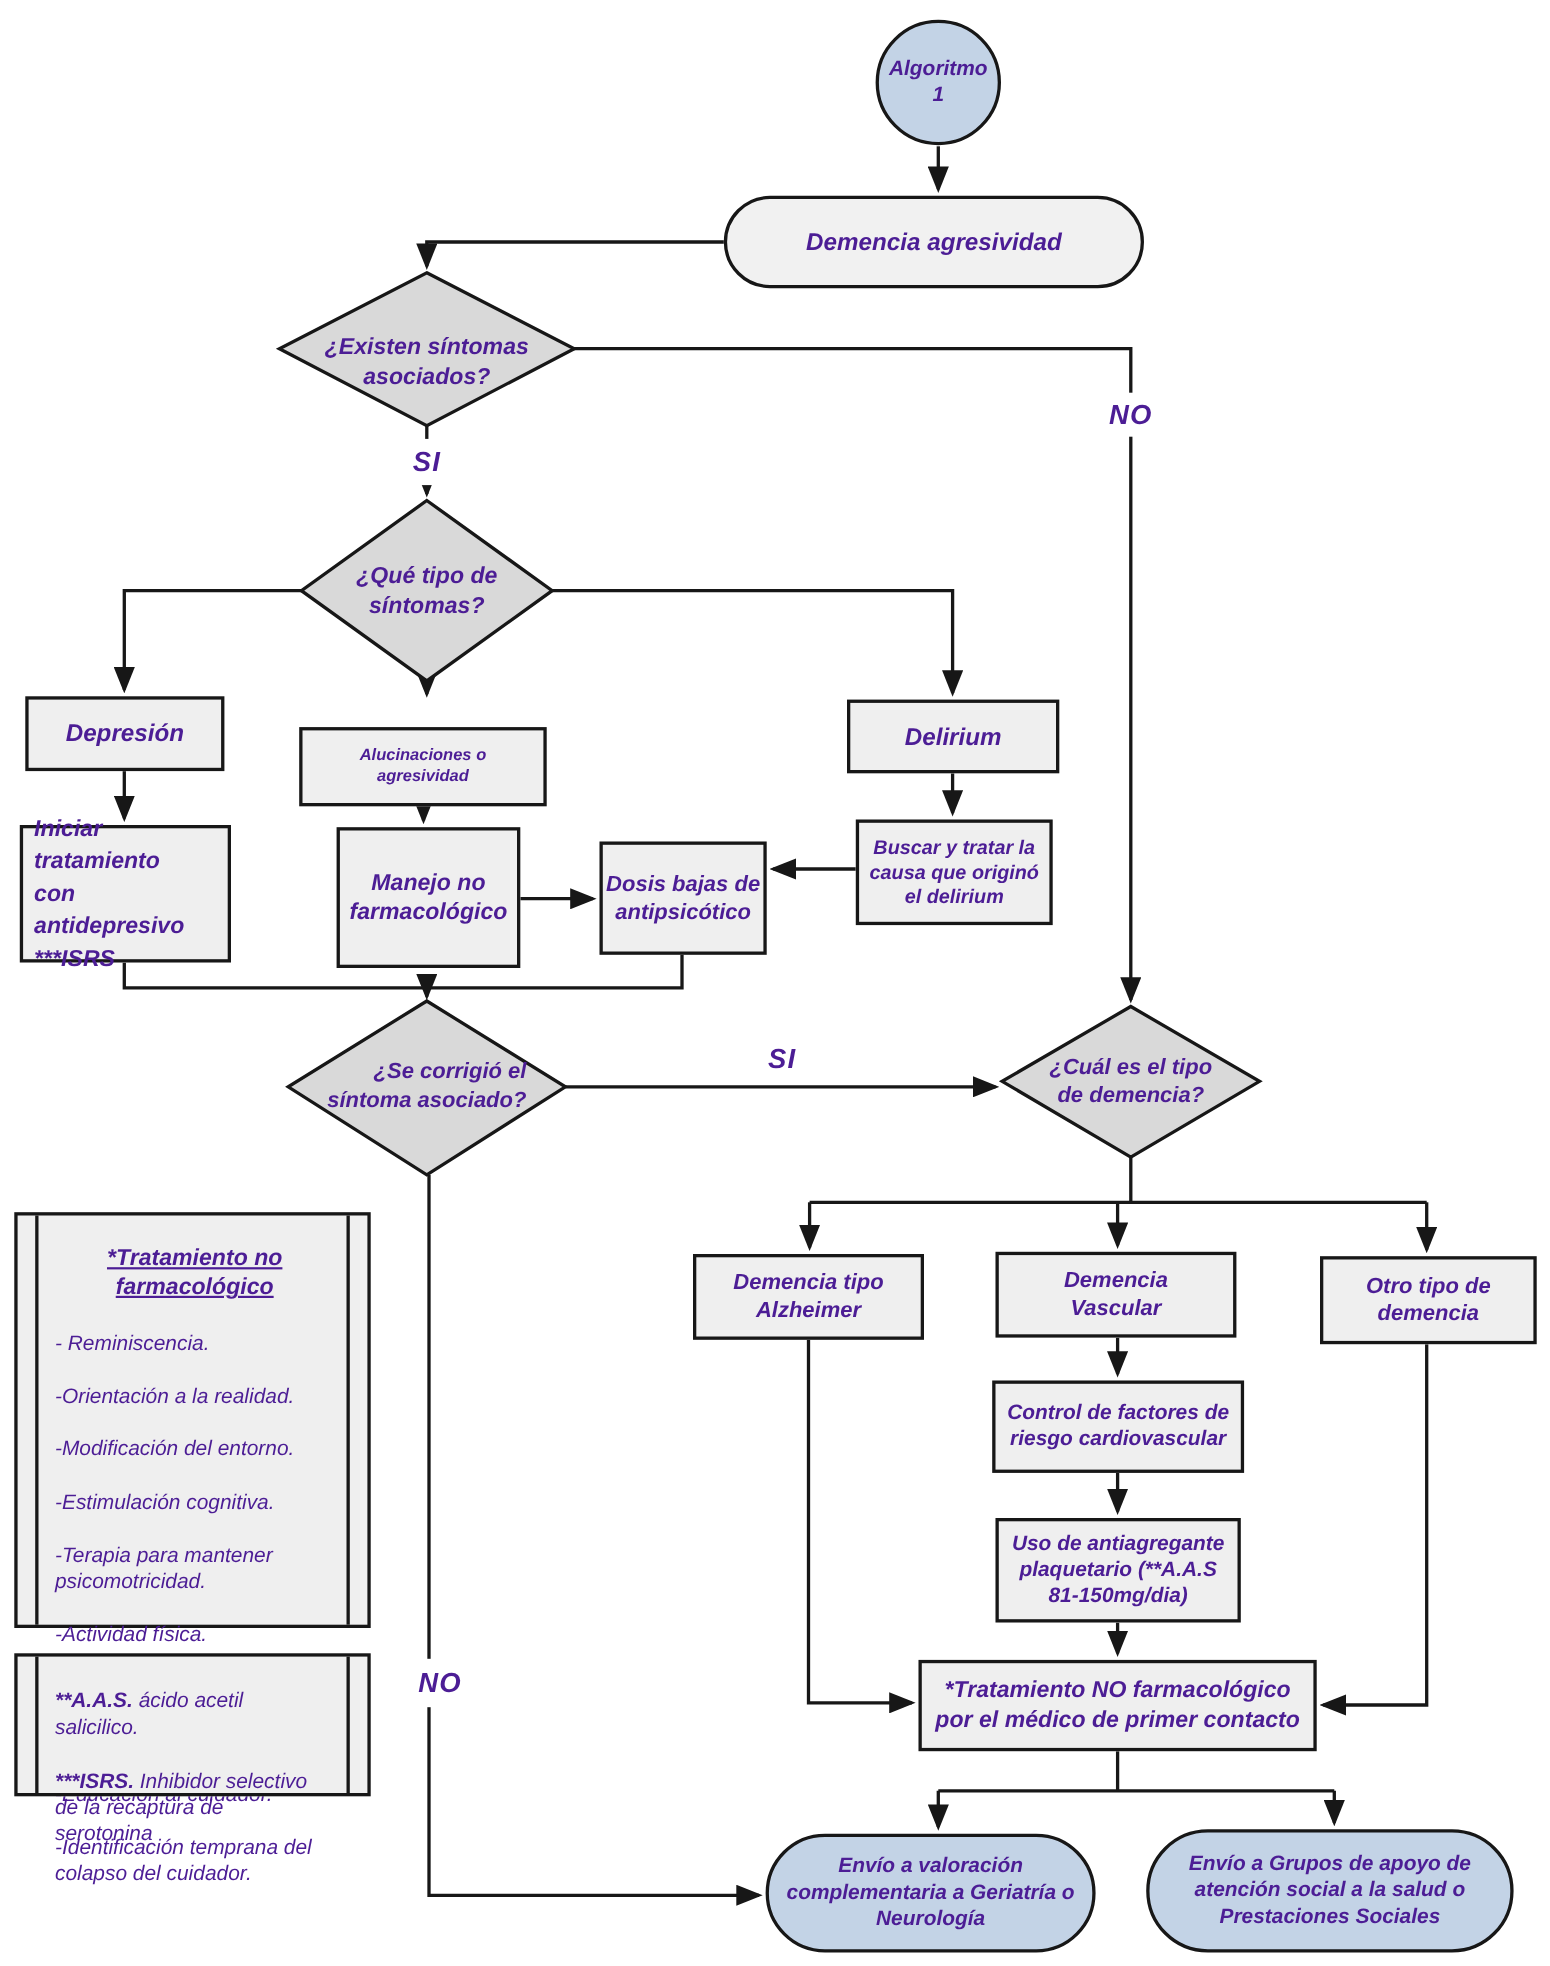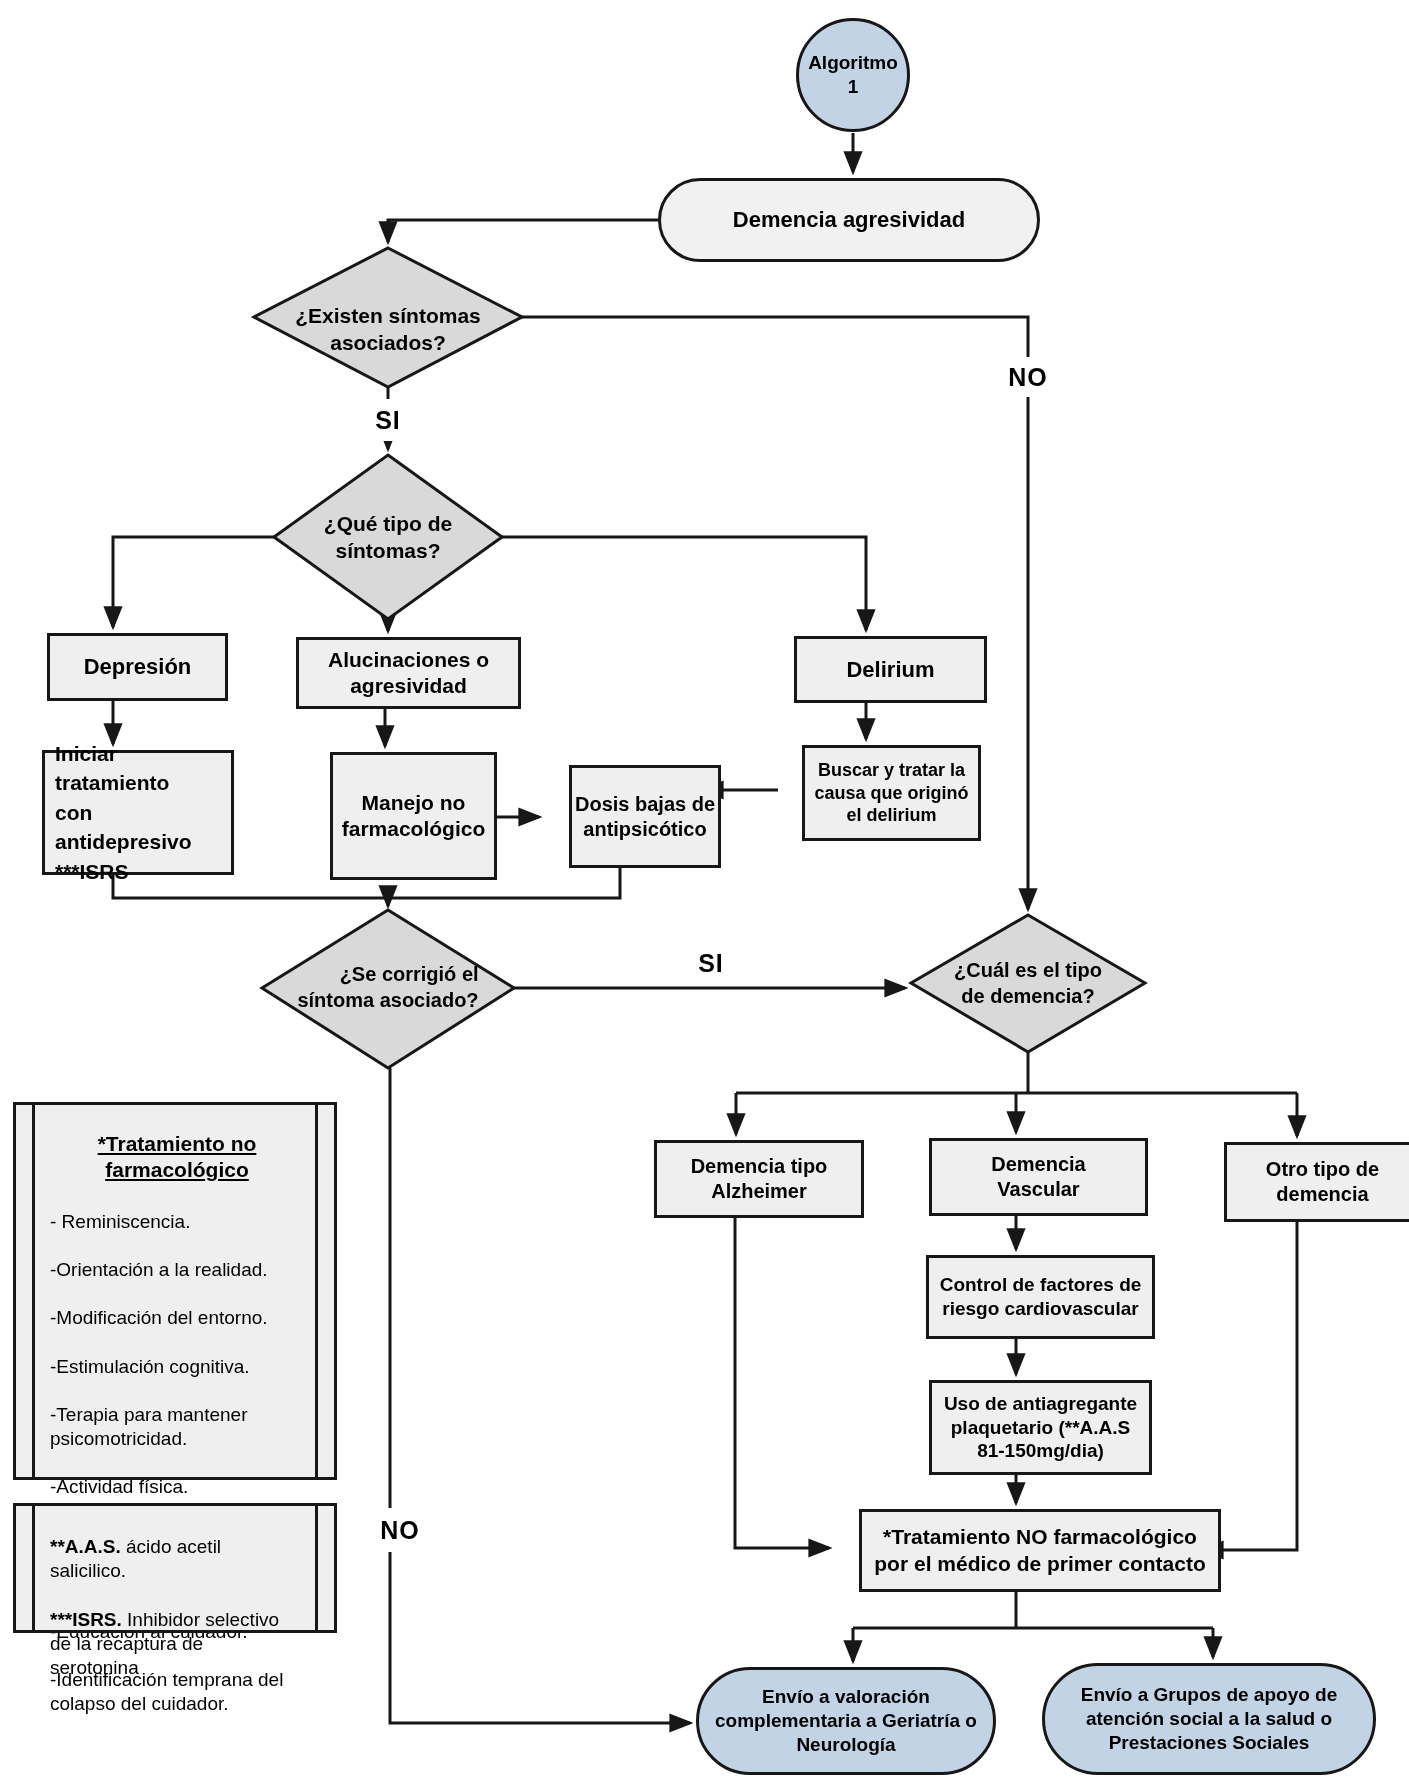--- a/index.html
+++ b/index.html
@@ -1,22 +1,22 @@
 <!DOCTYPE html>
 <html><head>
 <meta charset="utf-8">
 <style>
   html,body{margin:0;padding:0;background:#ffffff;}
   .canvas{position:relative;width:1409px;height:1787px;background:#ffffff;
-          font-family:"Liberation Sans",sans-serif;color:#000000;overflow:hidden;}
+          font-family:"Liberation Sans",sans-serif;color:#4c1d95;overflow:hidden;font-style:italic;}
   svg.wires{position:absolute;left:0;top:0;}
   .node{position:absolute;display:flex;align-items:center;justify-content:center;
         text-align:center;font-weight:bold;white-space:pre-line;box-sizing:border-box;
         line-height:1.25;}
-  .proc{background:#efefef;border:3px solid #171717;margin-left:24px;}
+  .proc{background:#efefef;border:3px solid #171717;}
   .stadium{background:#f1f1f1;border:3px solid #171717;}
   .blue{background:#c3d3e6;}
   .dlabel{position:absolute;display:flex;align-items:center;justify-content:center;
           text-align:center;font-weight:bold;white-space:pre-line;line-height:1.3;}
   .elabel{position:absolute;display:flex;align-items:center;justify-content:center;
           font-weight:bold;font-size:25px;letter-spacing:1px;}
   .wbg{background:#ffffff;}
   .leftalign{justify-content:flex-start;text-align:left;padding-left:10px;line-height:1.4;}
   .note{position:absolute;background:#efefef;border:3px solid #171717;box-sizing:border-box;}
   .note .bar{position:absolute;top:0;bottom:0;width:3px;background:#171717;}
@@ -86,21 +86,21 @@
   <div class="node stadium" style="left:658px;top:178px;width:382px;height:84px;border-radius:42px;font-size:22px;">Demencia agresividad</div>
 
   <div class="dlabel" style="left:262px;top:297px;width:252px;height:64px;font-size:21px;">¿Existen síntomas
 asociados?</div>
 
   <div class="dlabel" style="left:278px;top:502px;width:220px;height:70px;font-size:21px;">¿Qué tipo de
 síntomas?</div>
 
   <div class="node proc" style="left:23px;top:633px;width:181px;height:68px;font-size:22px;">Depresión</div>
 
-  <div class="node proc" style="left:272px;top:637px;width:225px;height:72px;font-size:21px;">Alucinaciones o
+  <div class="node proc" style="left:272px;top:661px;width:225px;height:72px;font-size:15px;">Alucinaciones o
 agresividad</div>
 
   <div class="node proc" style="left:770px;top:636px;width:193px;height:67px;font-size:22px;">Delirium</div>
 
   <div class="node proc leftalign" style="left:18px;top:750px;width:192px;height:125px;font-size:21px;">Iniciar tratamiento
 con antidepresivo
 ***ISRS</div>
 
   <div class="node proc" style="left:306px;top:752px;width:167px;height:128px;font-size:21px;">Manejo no
 farmacológico</div>

